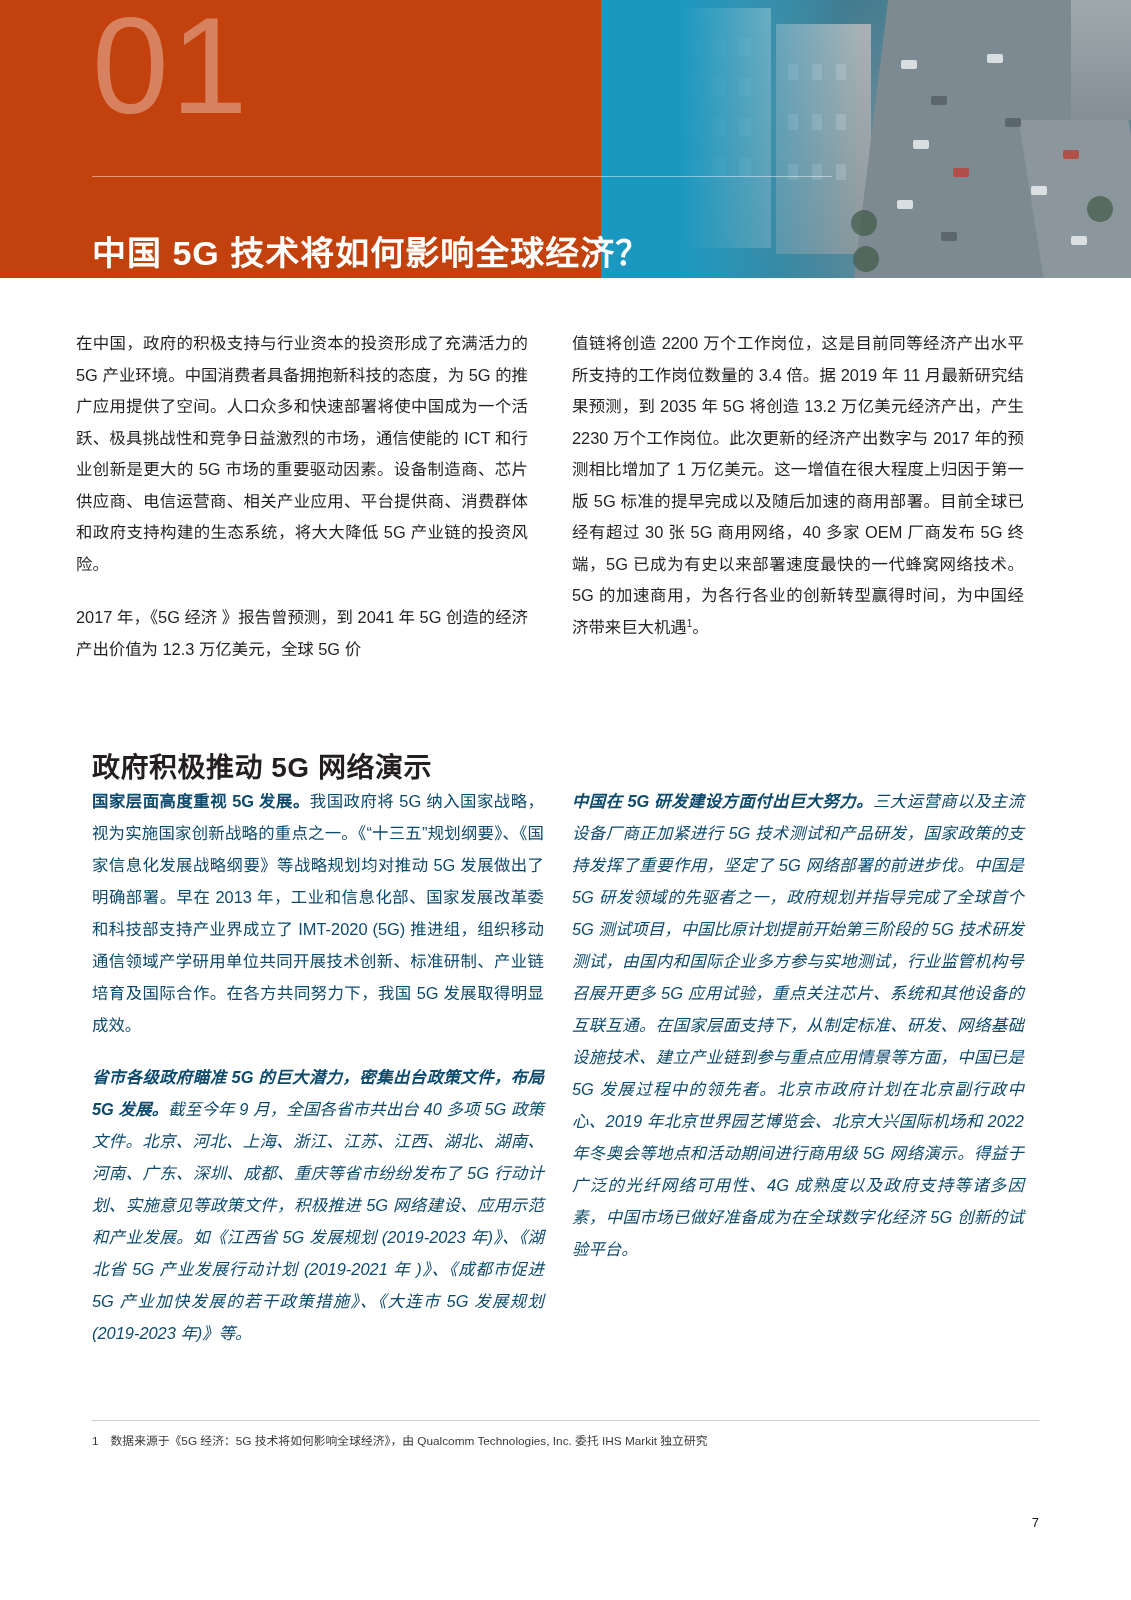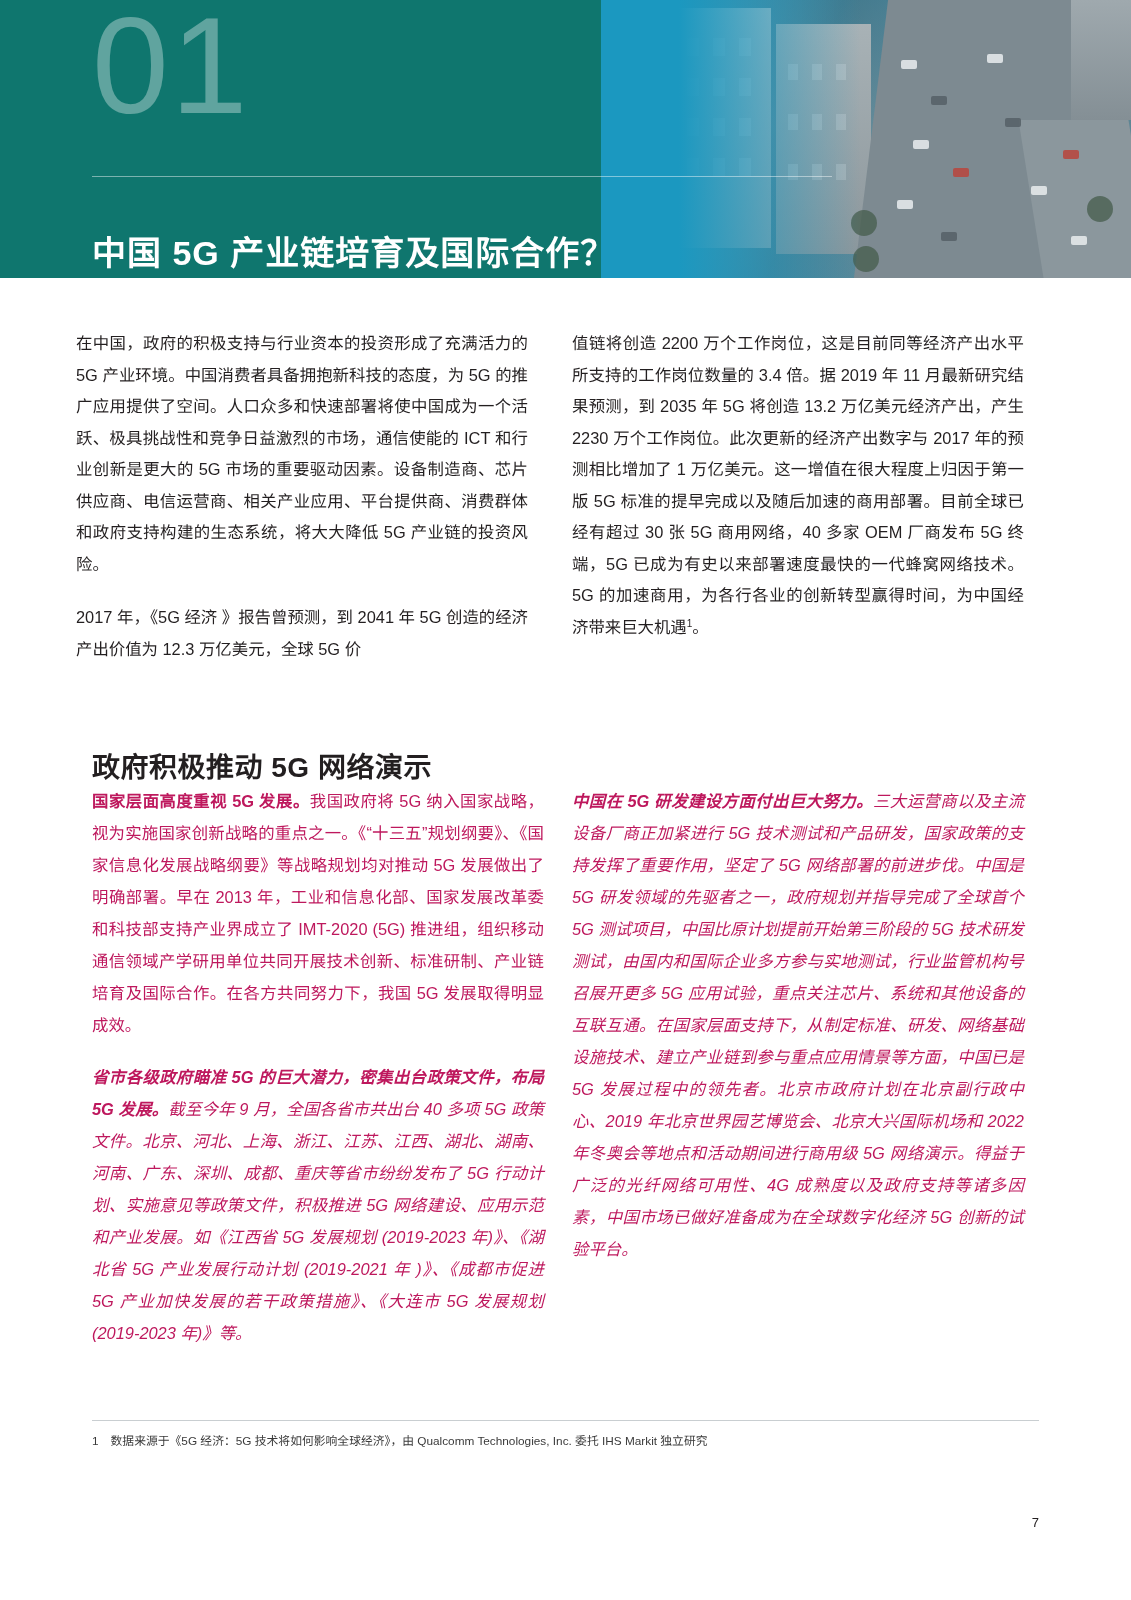--- a/index.html
+++ b/index.html
@@ -16,21 +16,21 @@
     overflow: hidden;
   }
 
   
   .banner {
     position: absolute;
     left: 0;
     top: 0;
     width: 1131px;
     height: 278px;
-    background: #0f766e;
+    background: #c2410c;
     overflow: hidden;
   }
   
   .banner-photo {
     position: absolute;
     right: 0;
     top: 0;
     width: 530px;
     height: 278px;
     background:
@@ -149,21 +149,21 @@
     font-weight: 700;
     color: #231f20;
     letter-spacing: .5px;
   }
 
   .col2 {
     position: absolute;
     width: 452px;
     font-size: 16.4px;
     line-height: 1.95;
-    color: #be185d;
+    color: #0c4a6e;
     text-align: justify;
   }
   .col2-left  { left: 92px;  top: 786px; }
   .col2-right { left: 572px; top: 786px; }
   .col2 p { margin: 0 0 20px 0; }
   .col2 p:last-child { margin-bottom: 0; font-style: italic; }
   .lead { font-weight: 700; }
 
   sup { font-size: 10px; vertical-align: super; }
 
@@ -255,21 +255,21 @@
       <div class="ph-car" style="left:470px;top:236px;"></div>
 
       <div class="ph-tree" style="left:250px;top:210px;"></div>
       <div class="ph-tree" style="left:252px;top:246px;"></div>
       <div class="ph-tree" style="left:486px;top:196px;"></div>
       <div class="banner-fade"></div>
     </div>
 
     <div class="chapter-number">01</div>
     <div class="banner-rule"></div>
-    <h1 class="banner-title">中国 5G 产业链培育及国际合作？</h1>
+    <h1 class="banner-title">中国 5G 技术将如何影响全球经济？</h1>
   </div>
 
   <div class="col col-left">
     <p>在中国，政府的积极支持与行业资本的投资形成了充满活力的 5G 产业环境。中国消费者具备拥抱新科技的态度，为 5G 的推广应用提供了空间。人口众多和快速部署将使中国成为一个活跃、极具挑战性和竞争日益激烈的市场，通信使能的 ICT 和行业创新是更大的 5G 市场的重要驱动因素。设备制造商、芯片供应商、电信运营商、相关产业应用、平台提供商、消费群体和政府支持构建的生态系统，将大大降低 5G 产业链的投资风险。</p>
     <p>2017 年，《5G 经济 》报告曾预测，到 2041 年 5G 创造的经济产出价值为 12.3 万亿美元，全球 5G 价</p>
   </div>
 
   <div class="col col-right">
     <p><span>值链将创造 2200 万个工作岗位，这是目前同等经济产出水平所支持的工作岗位数量的 3.4 倍。据 2019 年 11 月最新研究结果预测，到 2035 年 5G 将创造 13.2 万亿美元经济产出，产生 2230 万个工作岗位。此次更新的经济产出数字与 2017 年的预测相比增加了 1 万亿美元。这一增值在很大程度上归因于第一版 5G 标准的提早完成以及随后加速的商用部署。目前全球已经有超过 30 张 5G 商用网络，40 多家 OEM 厂商发布 5G 终端，5G 已成为有史以来部署速度最快的一代蜂窝网络技术。5G 的加速商用，为各行各业的创新转型赢得时间，为中国经济带来巨大机遇</span><sup>1</sup><span>。</span></p>
   </div>

